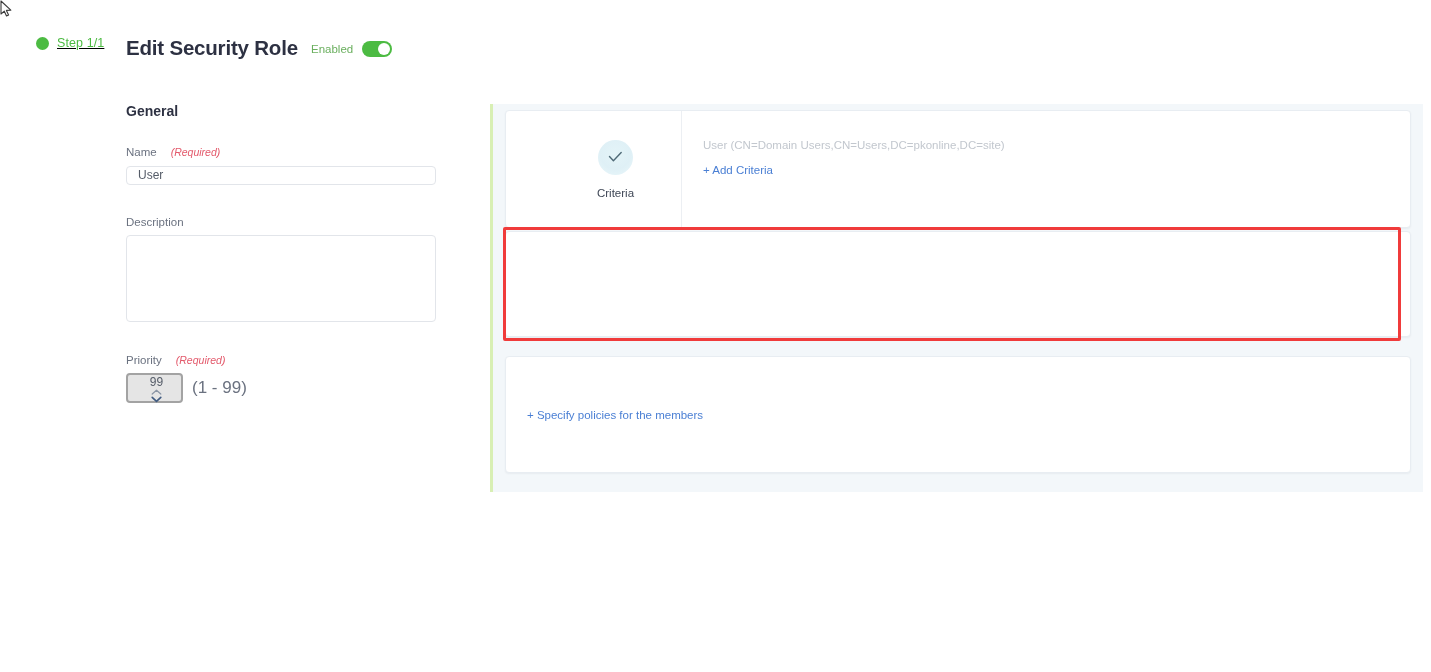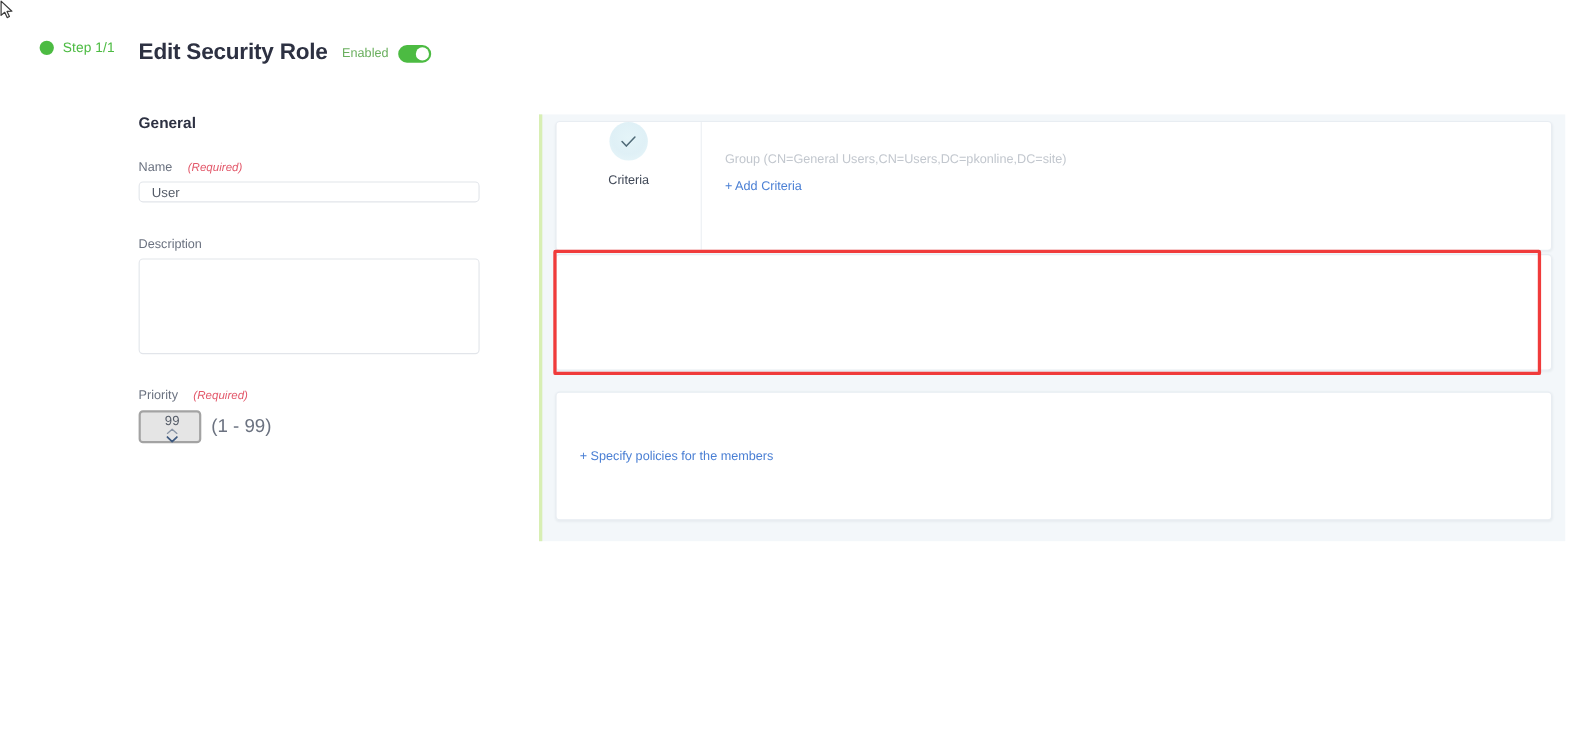--- a/index.html
+++ b/index.html
@@ -28,20 +28,21 @@
   }
 
   
   .step-indicator {
     position: absolute;
     left: 36px;
     top: 36px;
     display: flex;
     align-items: center;
     gap: 8px;
+    text-decoration: underline;
   }
   .step-dot {
     width: 13px;
     height: 13px;
     border-radius: 50%;
     background: #4cbb42;
     flex: none;
   }
   .step-label {
     font-size: 12.5px;
@@ -209,22 +210,23 @@
   .card-permissions { top: 231px; height: 106px; }
   .card-policies    { top: 356px; height: 117px; }
 
   .card-iconcol {
     width: 131px;
     flex: none;
     border-right: 1px solid #eceff3;
     display: flex;
     flex-direction: column;
     align-items: center;
-    justify-content: flex-start;
+    justify-content: center;
     gap: 12px;
+    margin-left: 44px;
   }
   .card-icon {
     width: 35px;
     height: 35px;
     border-radius: 50%;
     display: flex;
     align-items: center;
     justify-content: center;
   }
   .icon-criteria {
@@ -336,21 +338,21 @@
 <div class="card card-criteria">
   <div class="card-iconcol">
     <span class="card-icon icon-criteria">
       <svg width="15" height="12" viewBox="0 0 15 12">
         <path d="M1.5,5.6 L5.4,9.8 L13.2,1.6" fill="none" stroke="#4f6a77" stroke-width="1.4" stroke-linecap="round" stroke-linejoin="round"></path>
       </svg>
     </span>
     <span class="card-label">Criteria</span>
   </div>
   <div class="card-body">
-    <span class="criteria-text">Group (CN=General Users,CN=Users,DC=pkonline,DC=site)</span>
+    <span class="criteria-text">User (CN=Domain Users,CN=Users,DC=pkonline,DC=site)</span>
     <span class="card-link">+ Add Criteria</span>
   </div>
 </div>
 
 <div class="card card-permissions">
 </div>
 
 <div class="card card-policies">
   <div class="card-body card-body-center">
     <span class="card-link">+ Specify policies for the members</span>

